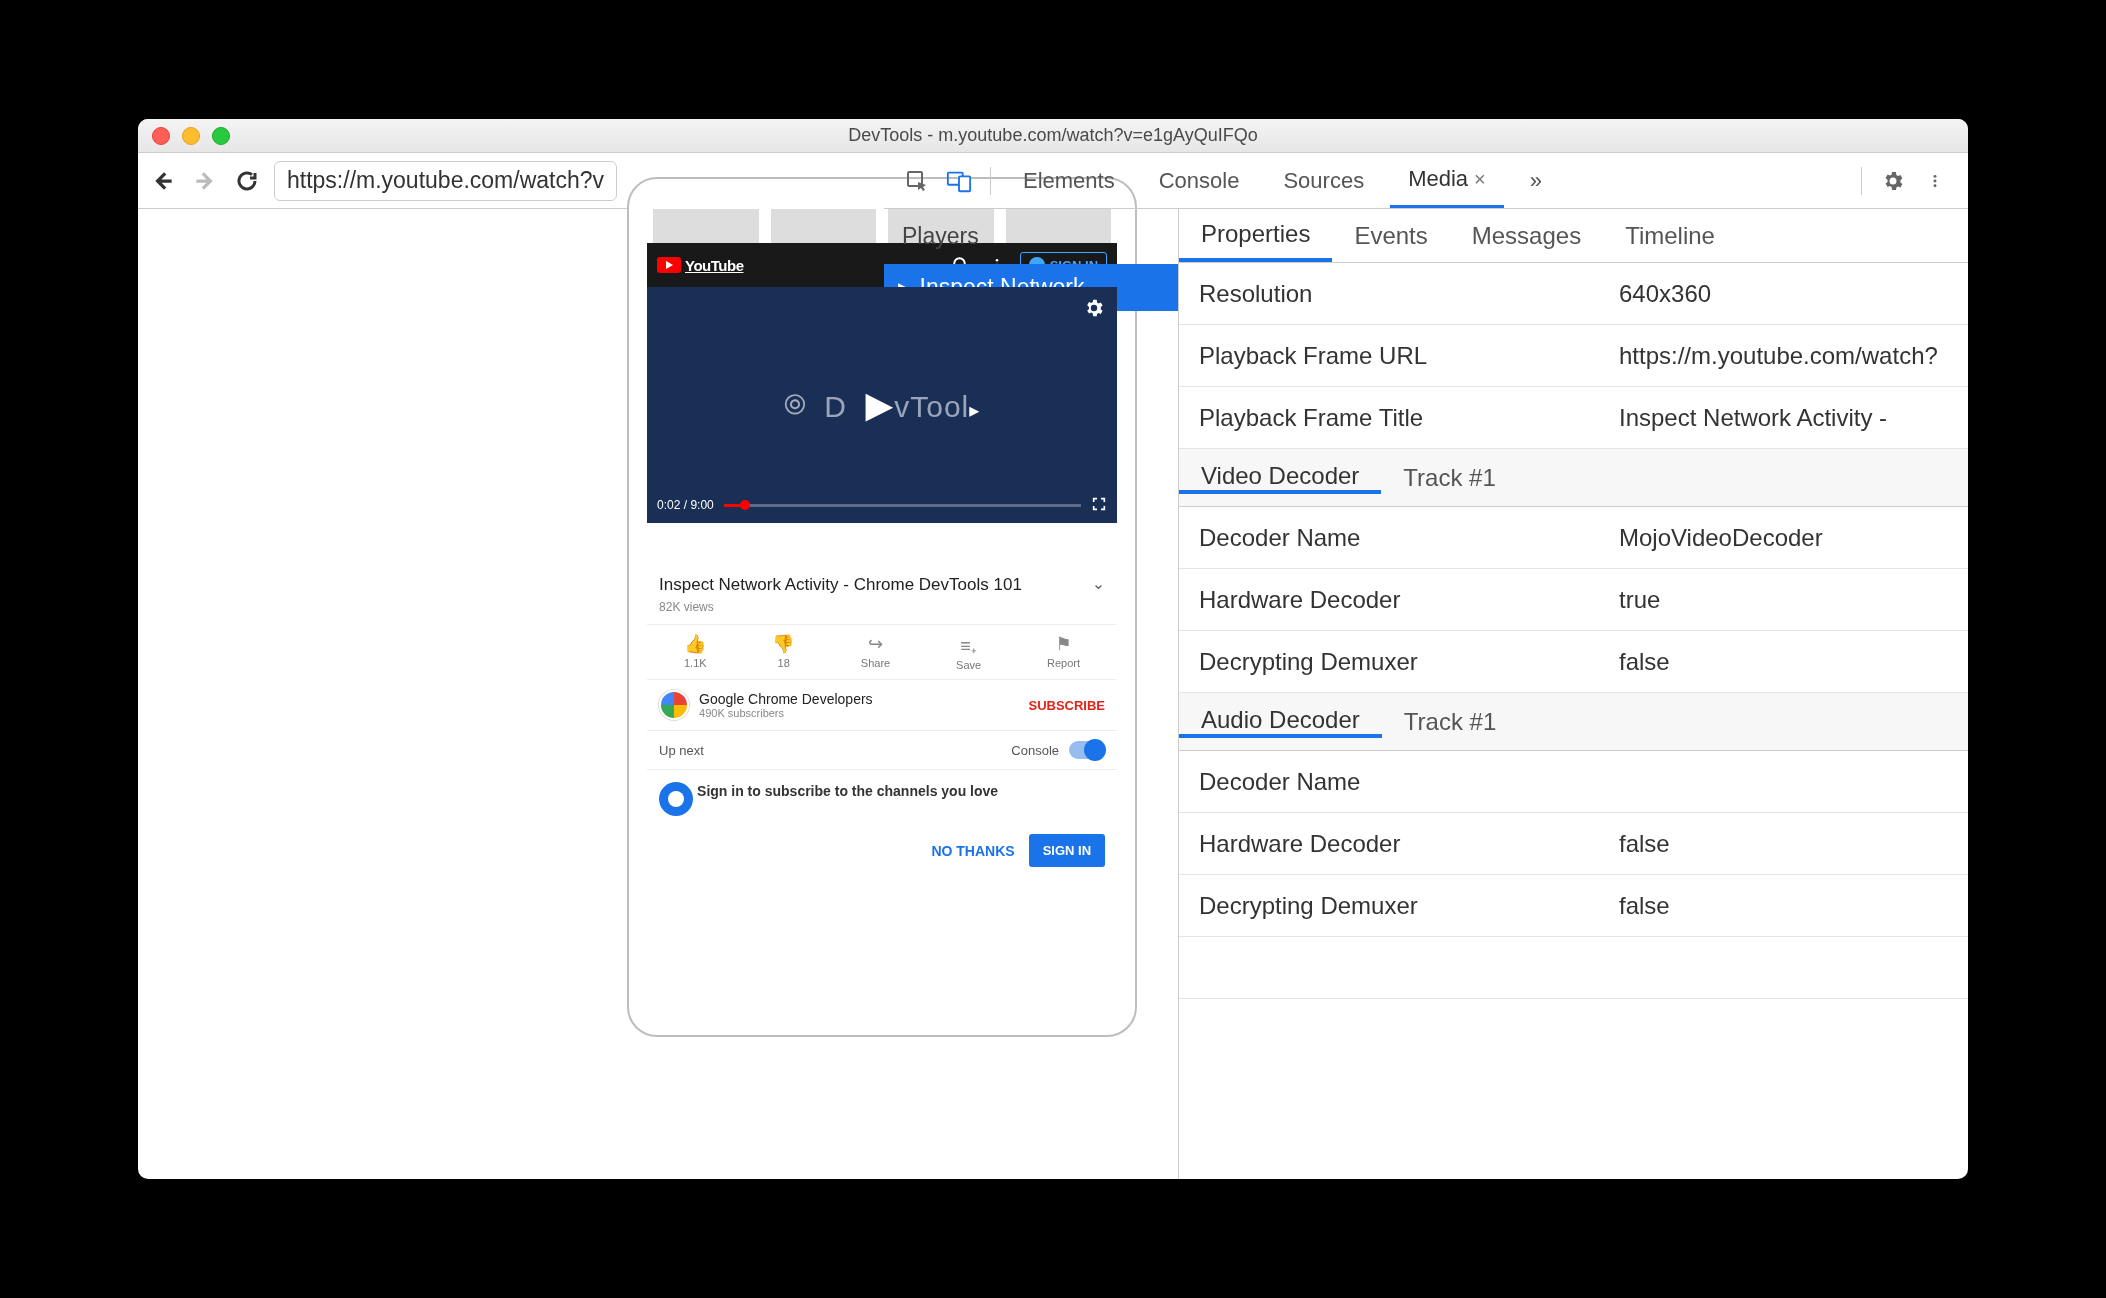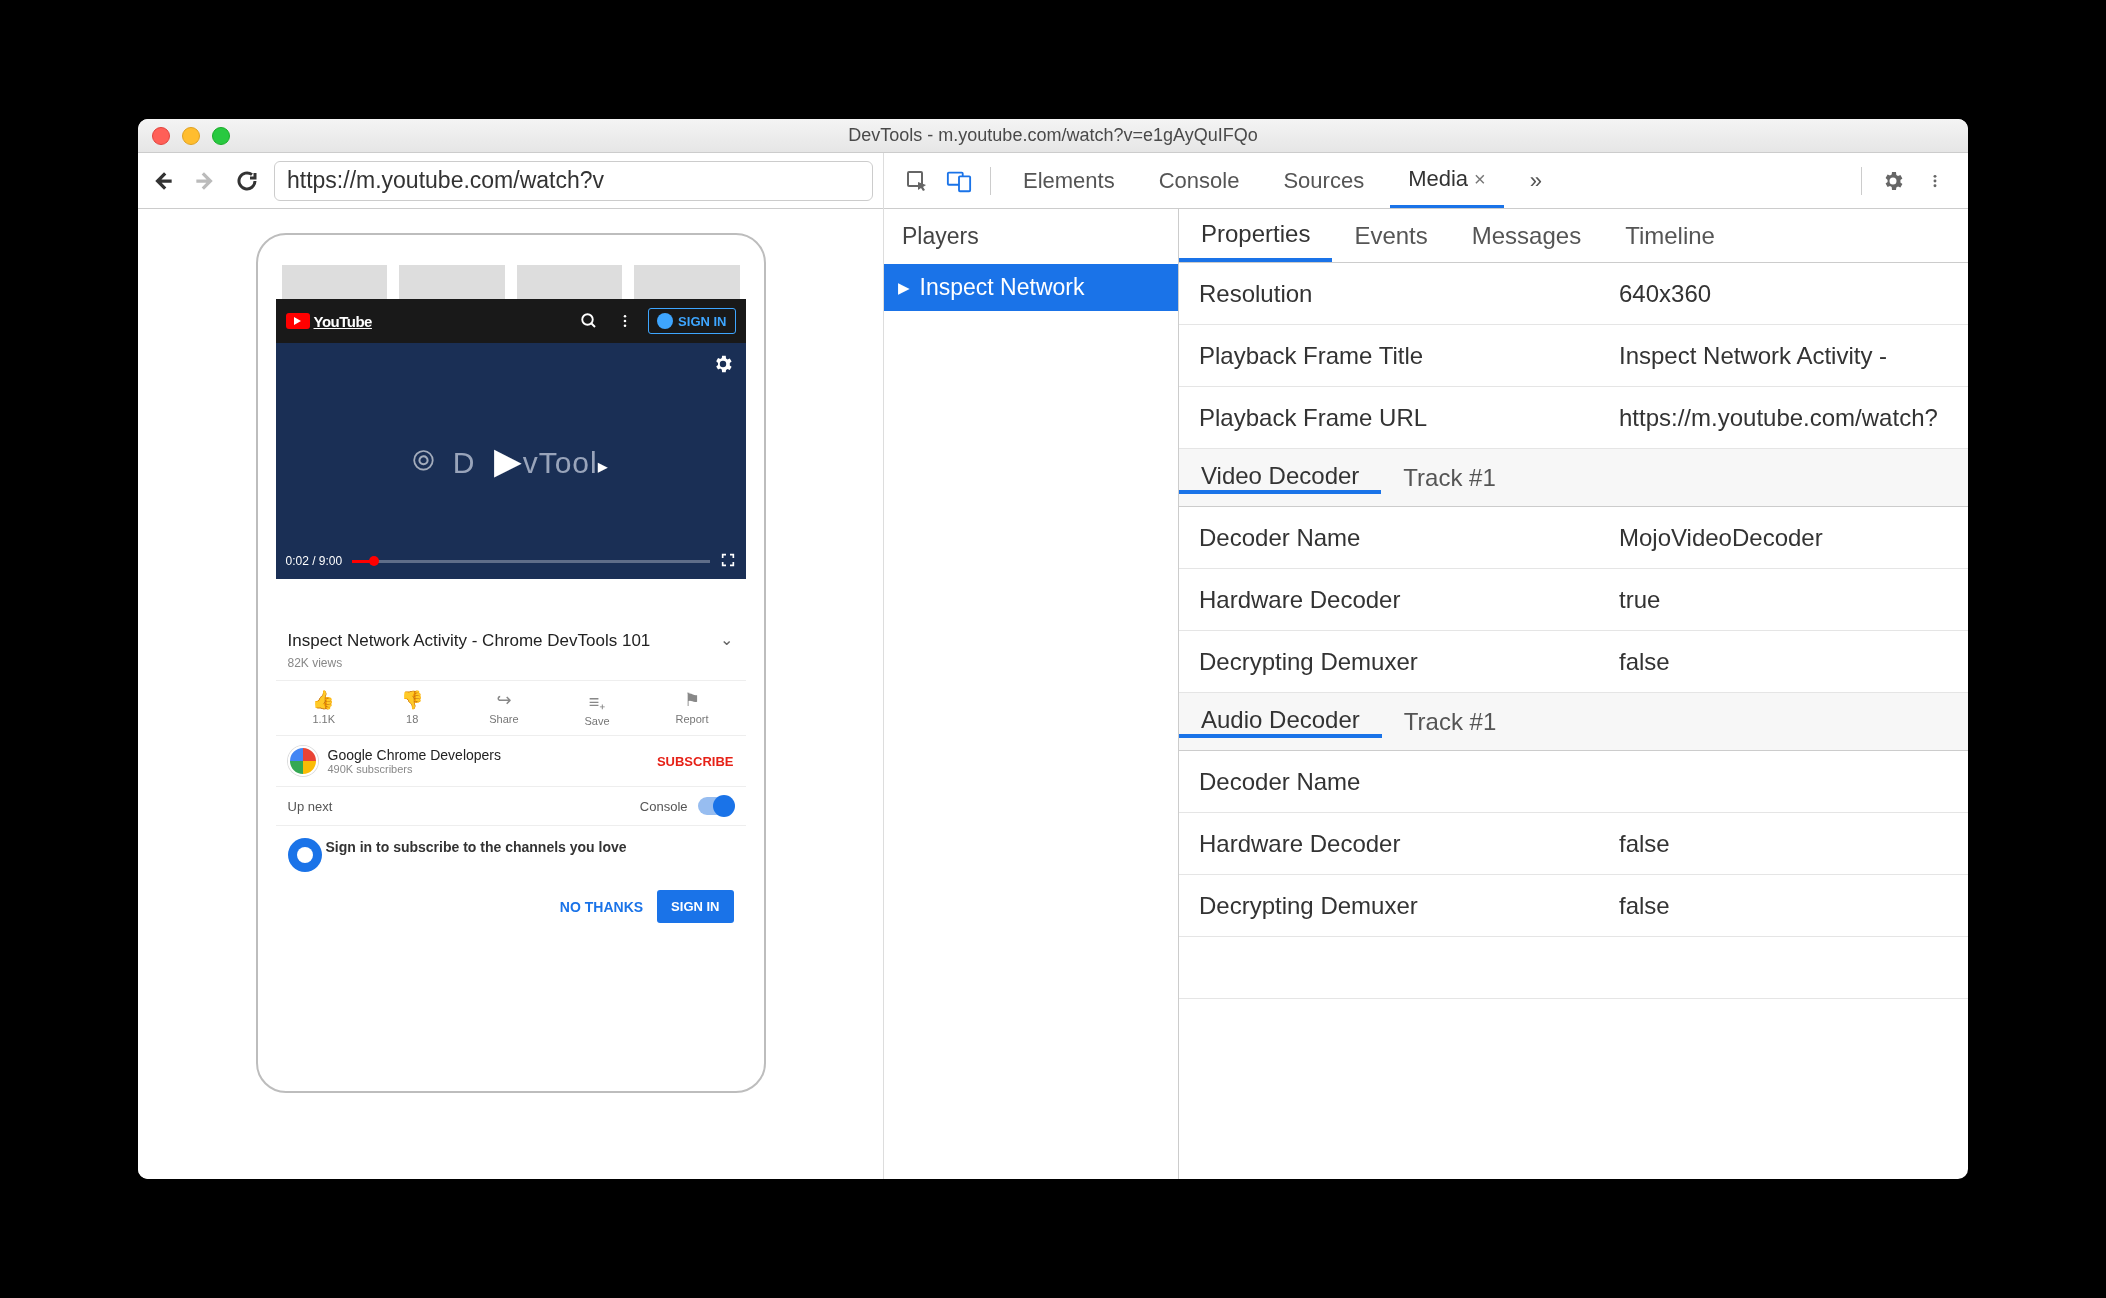--- a/index.html
+++ b/index.html
@@ -38,21 +38,21 @@
   .dot.green{background:#28c940;border:1px solid #1aab29;}
   .titletext{
     position:absolute; left:0; right:0; text-align:center;
     font-size:18px; color:#4a4a4a; pointer-events:none;
   }
   
   .content { flex:1; display:flex; }
   
   .leftpane {
     width: 746px;
-    display:flex; flex-direction:column;
+    display:flex; flex-direction:row;
     border-right:1px solid #ddd;
   }
   .navrow{
     height:56px; display:flex; align-items:center; gap:12px;
     padding:0 10px; border-bottom:1px solid #ccc;
   }
   .nav-icon{ width:30px; height:30px; display:flex;align-items:center;justify-content:center; cursor:pointer;}
   .nav-icon svg{stroke:#333;}
   .nav-icon.disabled svg{stroke:#bbb;}
   .urlbar{
@@ -358,26 +358,26 @@
             <div class="subtab">Messages</div>
             <div class="subtab">Timeline</div>
           </div>
 
           <div class="proptable">
             <div class="prow">
               <div class="k">Resolution</div>
               <div class="v">640x360</div>
             </div>
             <div class="prow">
+              <div class="k">Playback Frame URL</div>
+              <div class="v">https://m.youtube.com/watch?</div>
+            </div>
+            <div class="prow">
               <div class="k">Playback Frame Title</div>
               <div class="v">Inspect Network Activity -</div>
-            </div>
-            <div class="prow">
-              <div class="k">Playback Frame URL</div>
-              <div class="v">https://m.youtube.com/watch?</div>
             </div>
 
             <div class="sectionrow">
               <div class="sectab active">Video Decoder</div>
               <div class="sectab">Track #1</div>
             </div>
             <div class="prow">
                 <div class="k">Decoder Name</div>
                 <div class="v">MojoVideoDecoder</div>
               </div>

